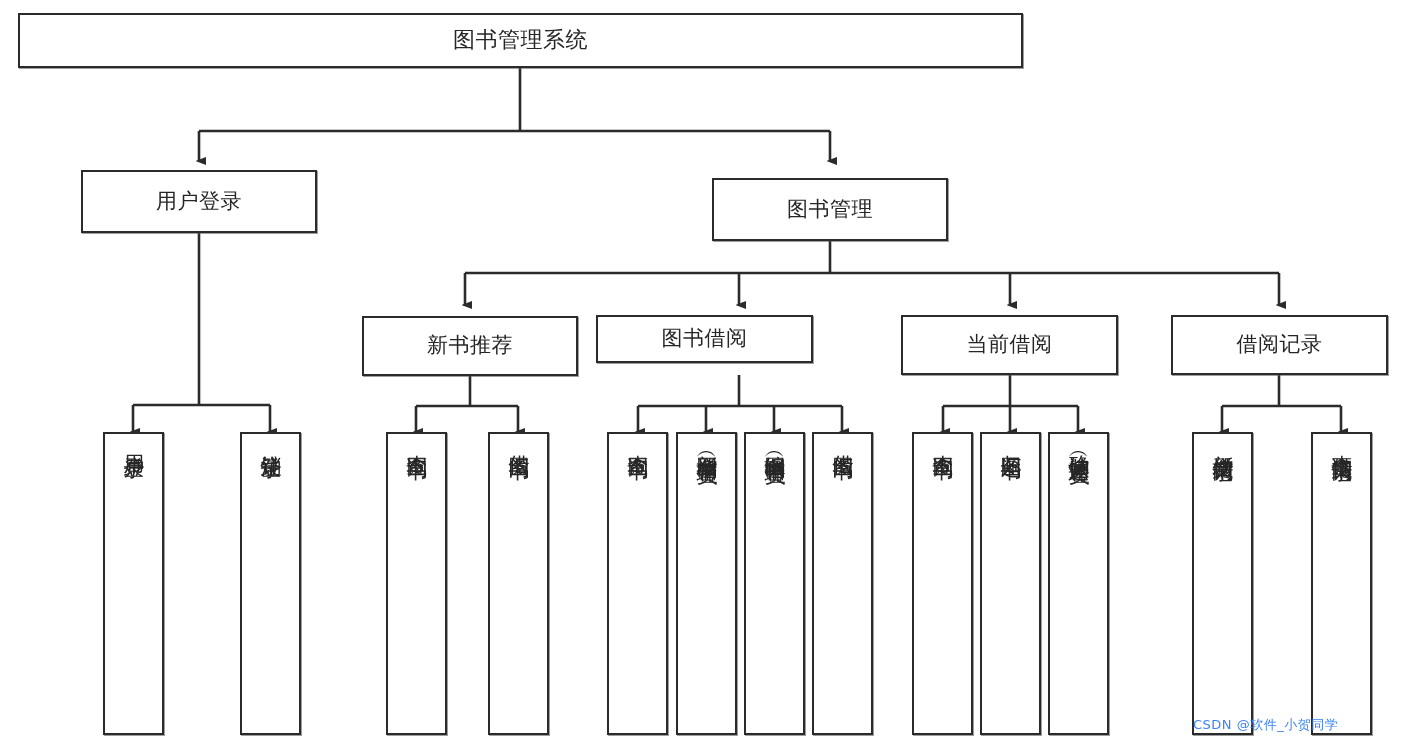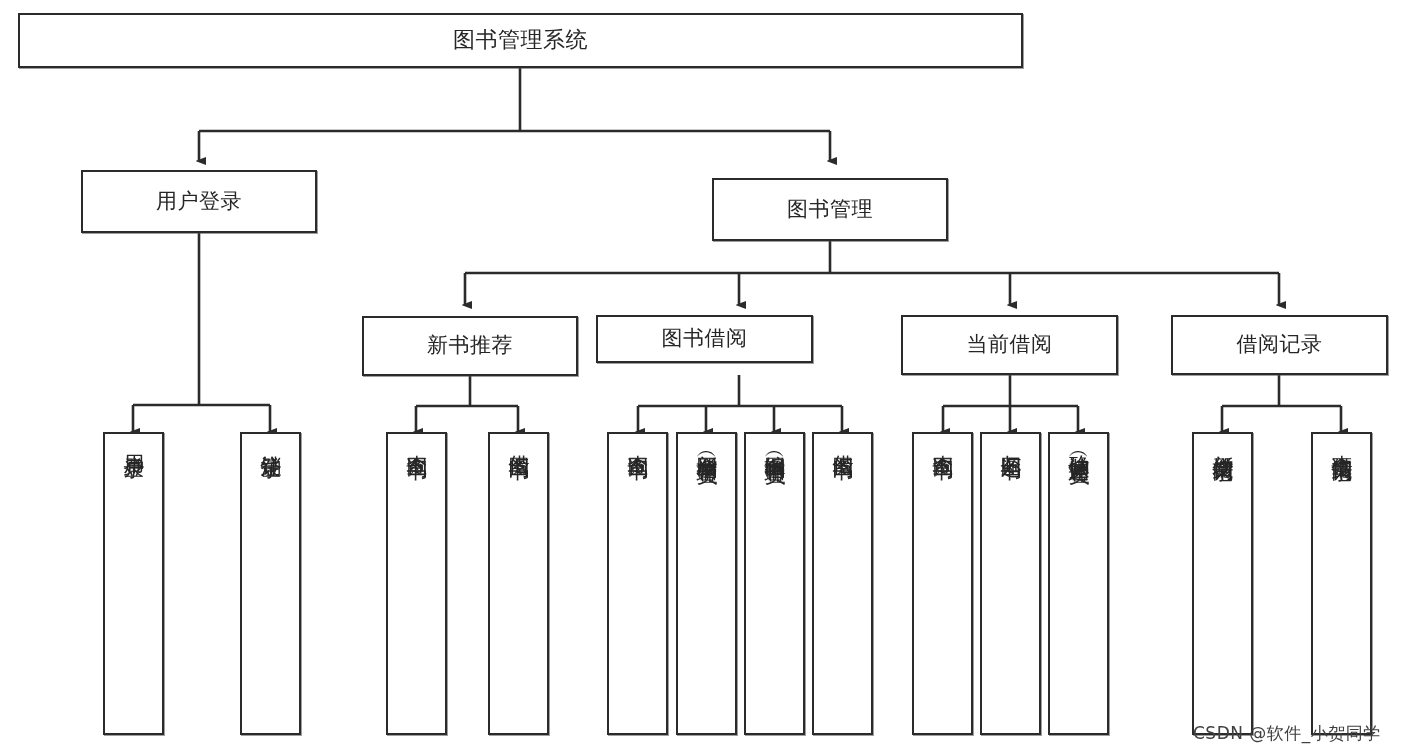--- a/index.html
+++ b/index.html
@@ -57,26 +57,25 @@
   .node.vert .label {
     writing-mode: vertical-rl;
     text-orientation: upright;
     font-size: 21px;
     line-height: 1.18;
     letter-spacing: 1.5px;
     white-space: nowrap;
   }
   .watermark {
     position: absolute;
-    color: #404040;
-    font-size: 17px;
+    color: #3b82f6;
+    font-size: 13px;
     letter-spacing: 0.5px;
     white-space: nowrap;
     user-select: none;
-    margin-top: 6px;
   }
 </style>
 </head>
 <body>
 
 <div id="canvas">
 
   <svg id="edges" viewBox="0 0 1405 747" width="1405" height="747" xmlns="http://www.w3.org/2000/svg">
     <defs>
       <marker id="arrow" markerWidth="10" markerHeight="10" refX="4" refY="7" orient="auto" markerUnits="userSpaceOnUse">

